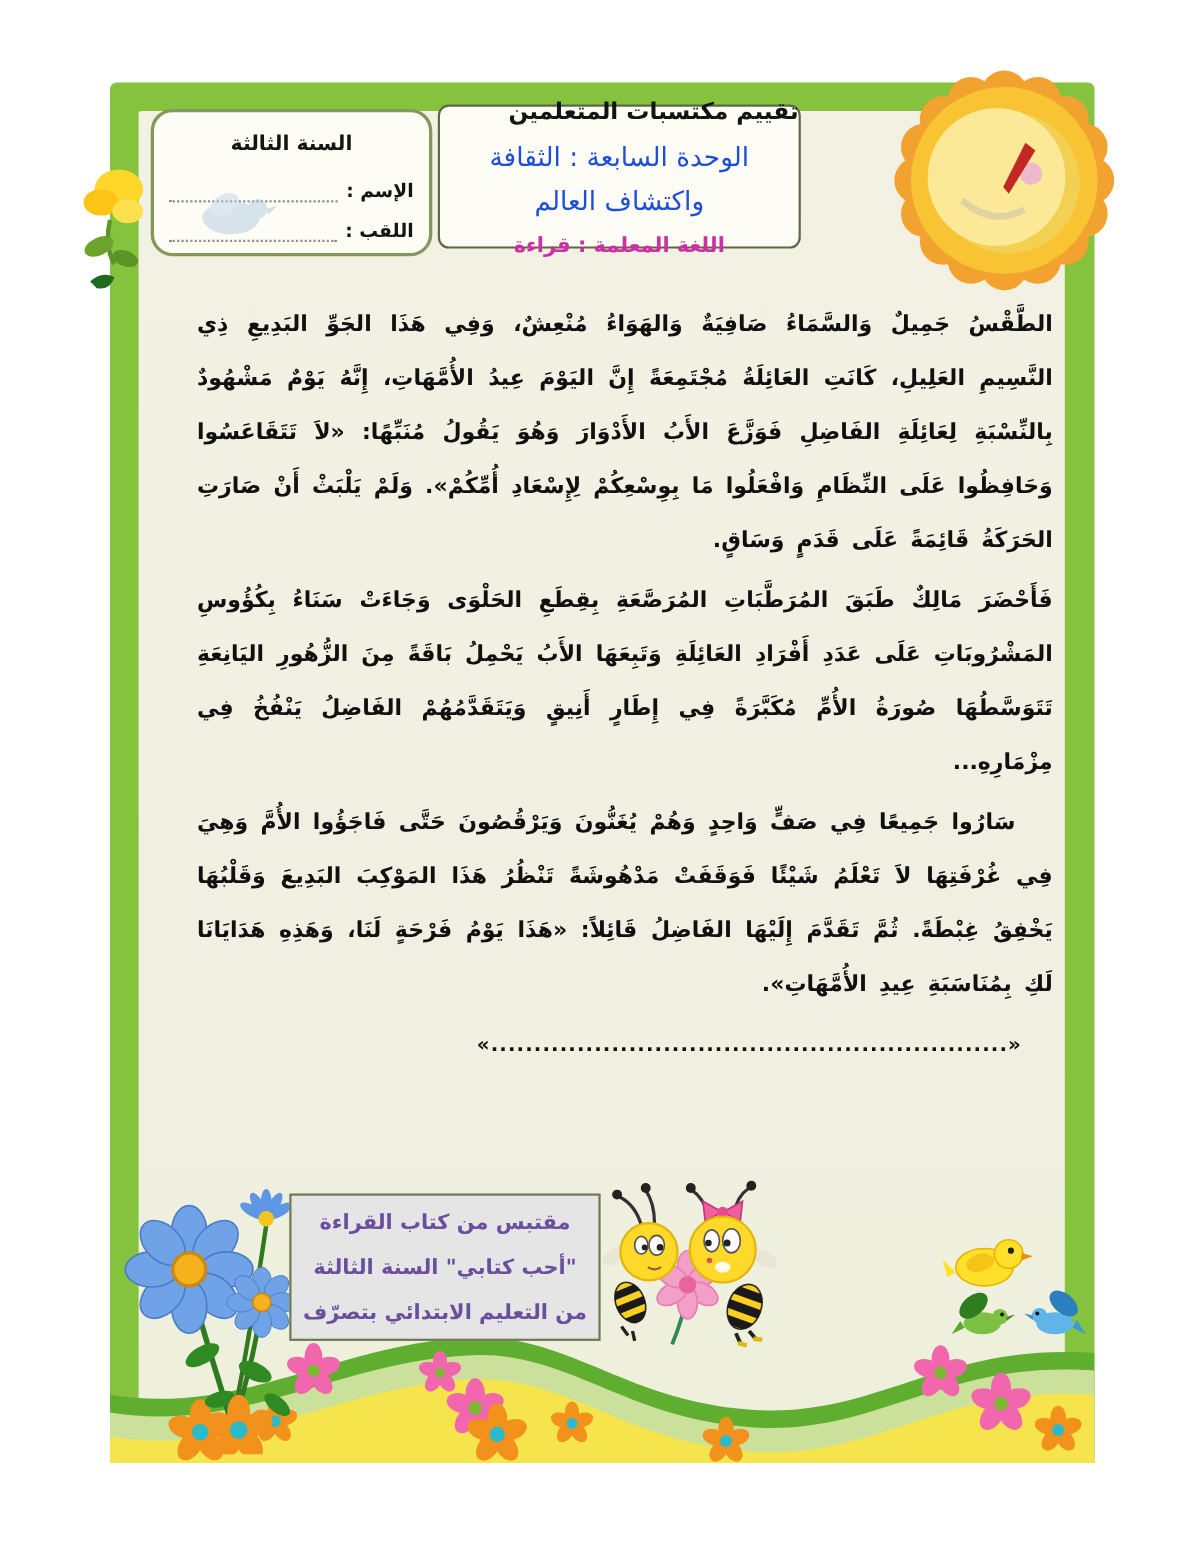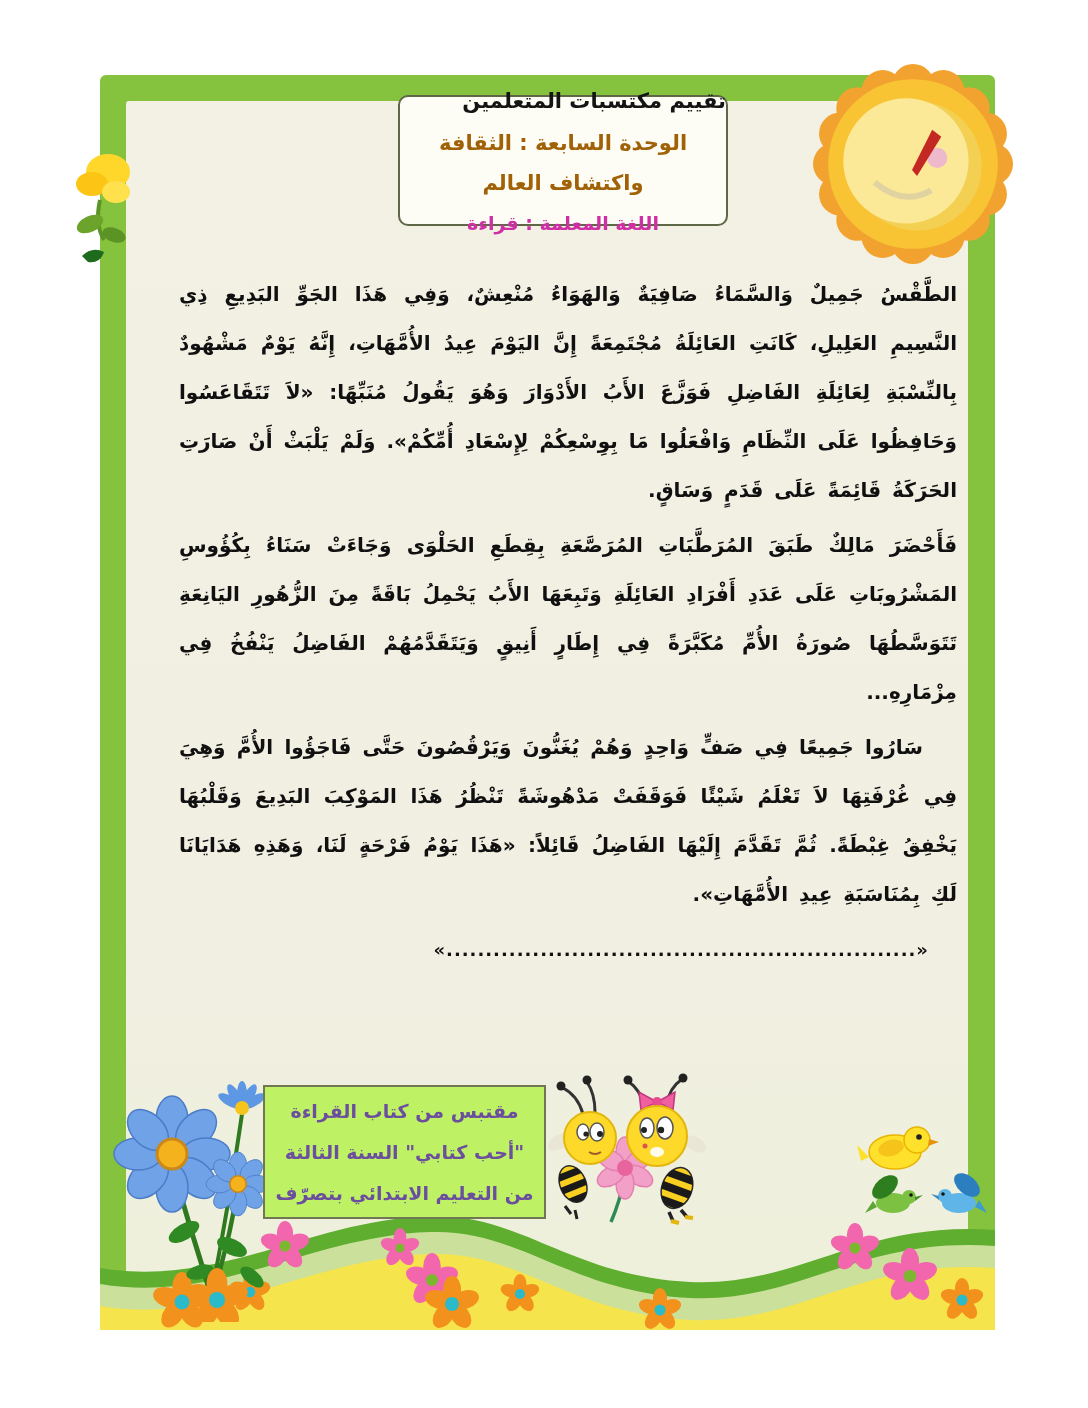--- a/index.html
+++ b/index.html
@@ -21,21 +21,21 @@
   .hbox{
     position:absolute;z-index:3;background:#fdfcf5;border:2px solid #5e6847;
     box-sizing:border-box;display:flex;flex-direction:column;justify-content:center;
     text-align:center;direction:rtl;
   }
   .student-box{left:137px;top:99px;width:256px;height:134px;border-radius:20px;border-width:3px;border-color:#87965c;overflow:hidden;}
   .title-box{left:398px;top:95px;width:330px;height:131px;border-radius:10px;}
   .school-box{left:737px;top:97px;width:178px;height:127px;border-radius:14px;}
   .school-box .ln{font-size:16.5px;font-weight:bold;color:#1a1a1a;line-height:39px;}
   .title-box .ln1{font-size:21px;font-weight:bold;color:#141414;line-height:44px;text-align:right;}
-  .title-box .ln2{font-size:21px;font-weight:bold;color:#a16207;line-height:40px;}
+  .title-box .ln2{font-size:24px;font-weight:normal;color:#1d4ed8;line-height:40px;}
   .title-box .ln3{font-size:19px;font-weight:bold;color:#ce2fa4;line-height:40px;}
   .student-box .grade{font-size:18.5px;font-weight:bold;color:#141414;line-height:34px;margin-top:2px;}
   .field-row{display:flex;direction:rtl;align-items:flex-end;gap:8px;padding:0 14px;margin-top:16px;}
   .field-row .lbl{font-size:17px;font-weight:bold;color:#141414;white-space:nowrap;}
   .dotline{flex:1;border-bottom:2px dotted #8f8f8f;height:16px;}
   .wmark{position:absolute;left:28px;top:58px;opacity:.45;z-index:0;}
   
   .bodytext{
     position:absolute;left:163px;top:270px;width:778px;z-index:2;
     direction:rtl;text-align:justify;color:#101010;font-weight:bold;
@@ -43,21 +43,21 @@
   }
   .bodytext p{margin:0 0 6px 0;}
   .bodytext p.indent{text-indent:34px;}
   .answer-line{
     direction:ltr;text-align:right;padding-right:28px;margin-top:4px;
     font-size:18px;font-weight:bold;letter-spacing:1px;color:#101010;
   }
   
   .note-box{
     position:absolute;left:263px;top:1085px;width:283px;height:134px;z-index:2;
-    background:#bef264;border:2px solid #6f7753;box-sizing:border-box;
+    background:#e5e5e5;border:2px solid #6f7753;box-sizing:border-box;
     display:flex;flex-direction:column;justify-content:center;text-align:center;direction:rtl;
   }
   .note-box .ln{font-size:19px;font-weight:bold;color:#6b4e9e;line-height:41px;}
   
   .deco{position:absolute;}
   .z1{z-index:1}.z2{z-index:2}.z3{z-index:3}
 </style>
 </head>
 <body>
 
@@ -101,20 +101,37 @@
       <ellipse cx="38" cy="32" rx="22" ry="18" fill="#ffd62a"></ellipse>
       <ellipse cx="22" cy="44" rx="16" ry="12" fill="#fcc515"></ellipse>
       <ellipse cx="46" cy="52" rx="14" ry="11" fill="#ffe04d"></ellipse>
       <path d="M30,60 C26,78 28,90 34,100" stroke="#5d9427" stroke-width="4" fill="none"></path>
       <ellipse cx="20" cy="84" rx="14" ry="8" fill="#6ca32b" transform="rotate(-25 20 84)"></ellipse>
       <ellipse cx="44" cy="95" rx="12" ry="7" fill="#5b9324" transform="rotate(20 44 95)"></ellipse>
       <path d="M12,116 q10,-10 22,-4 q-4,12 -16,10 z" fill="#1f6b1d"></path>
     </svg>
   </div>
 
+  <div class="hbox student-box">
+    <svg class="wmark" width="88" height="66" viewBox="0 0 88 66">
+      <ellipse cx="42" cy="38" rx="26" ry="15" fill="#a8c6e0"></ellipse>
+      <ellipse cx="36" cy="26" rx="14" ry="9" fill="#b9d2e8" transform="rotate(-30 36 26)"></ellipse>
+      <circle cx="66" cy="30" r="9" fill="#a8c6e0"></circle>
+      <polygon points="74,30 84,27 76,35" fill="#9cbcd8"></polygon>
+    </svg>
+    <div class="grade">السنة الثالثة</div>
+    <div class="field-row">
+      <span class="lbl">الإسم :</span>
+      <span class="dotline"></span>
+    </div>
+    <div class="field-row">
+      <span class="lbl">اللقب :</span>
+      <span class="dotline"></span>
+    </div>
+  </div>
 
   <div class="hbox title-box">
     <div class="ln1">تقييم مكتسبات المتعلمين</div>
     <div class="ln2">الوحدة السابعة : الثقافة واكتشاف العالم</div>
     <div class="ln3">اللغة المعلمة : قراءة</div>
   </div>
 
 
   <div class="bodytext">
     <p>الطَّقْسُ جَمِيلٌ وَالسَّمَاءُ صَافِيَةٌ وَالهَوَاءُ مُنْعِشٌ، وَفِي هَذَا الجَوِّ البَدِيعِ ذِي النَّسِيمِ العَلِيلِ، كَانَتِ العَائِلَةُ مُجْتَمِعَةً إِنَّ اليَوْمَ عِيدُ الأُمَّهَاتِ، إِنَّهُ يَوْمٌ مَشْهُودٌ بِالنِّسْبَةِ لِعَائِلَةِ الفَاضِلِ فَوَزَّعَ الأَبُ الأَدْوَارَ وَهُوَ يَقُولُ مُنَبِّهًا: «لاَ تَتَقَاعَسُوا وَحَافِظُوا عَلَى النِّظَامِ وَافْعَلُوا مَا بِوِسْعِكُمْ لِإِسْعَادِ أُمِّكُمْ». وَلَمْ يَلْبَثْ أَنْ صَارَتِ الحَرَكَةُ قَائِمَةً عَلَى قَدَمٍ وَسَاقٍ.</p>

